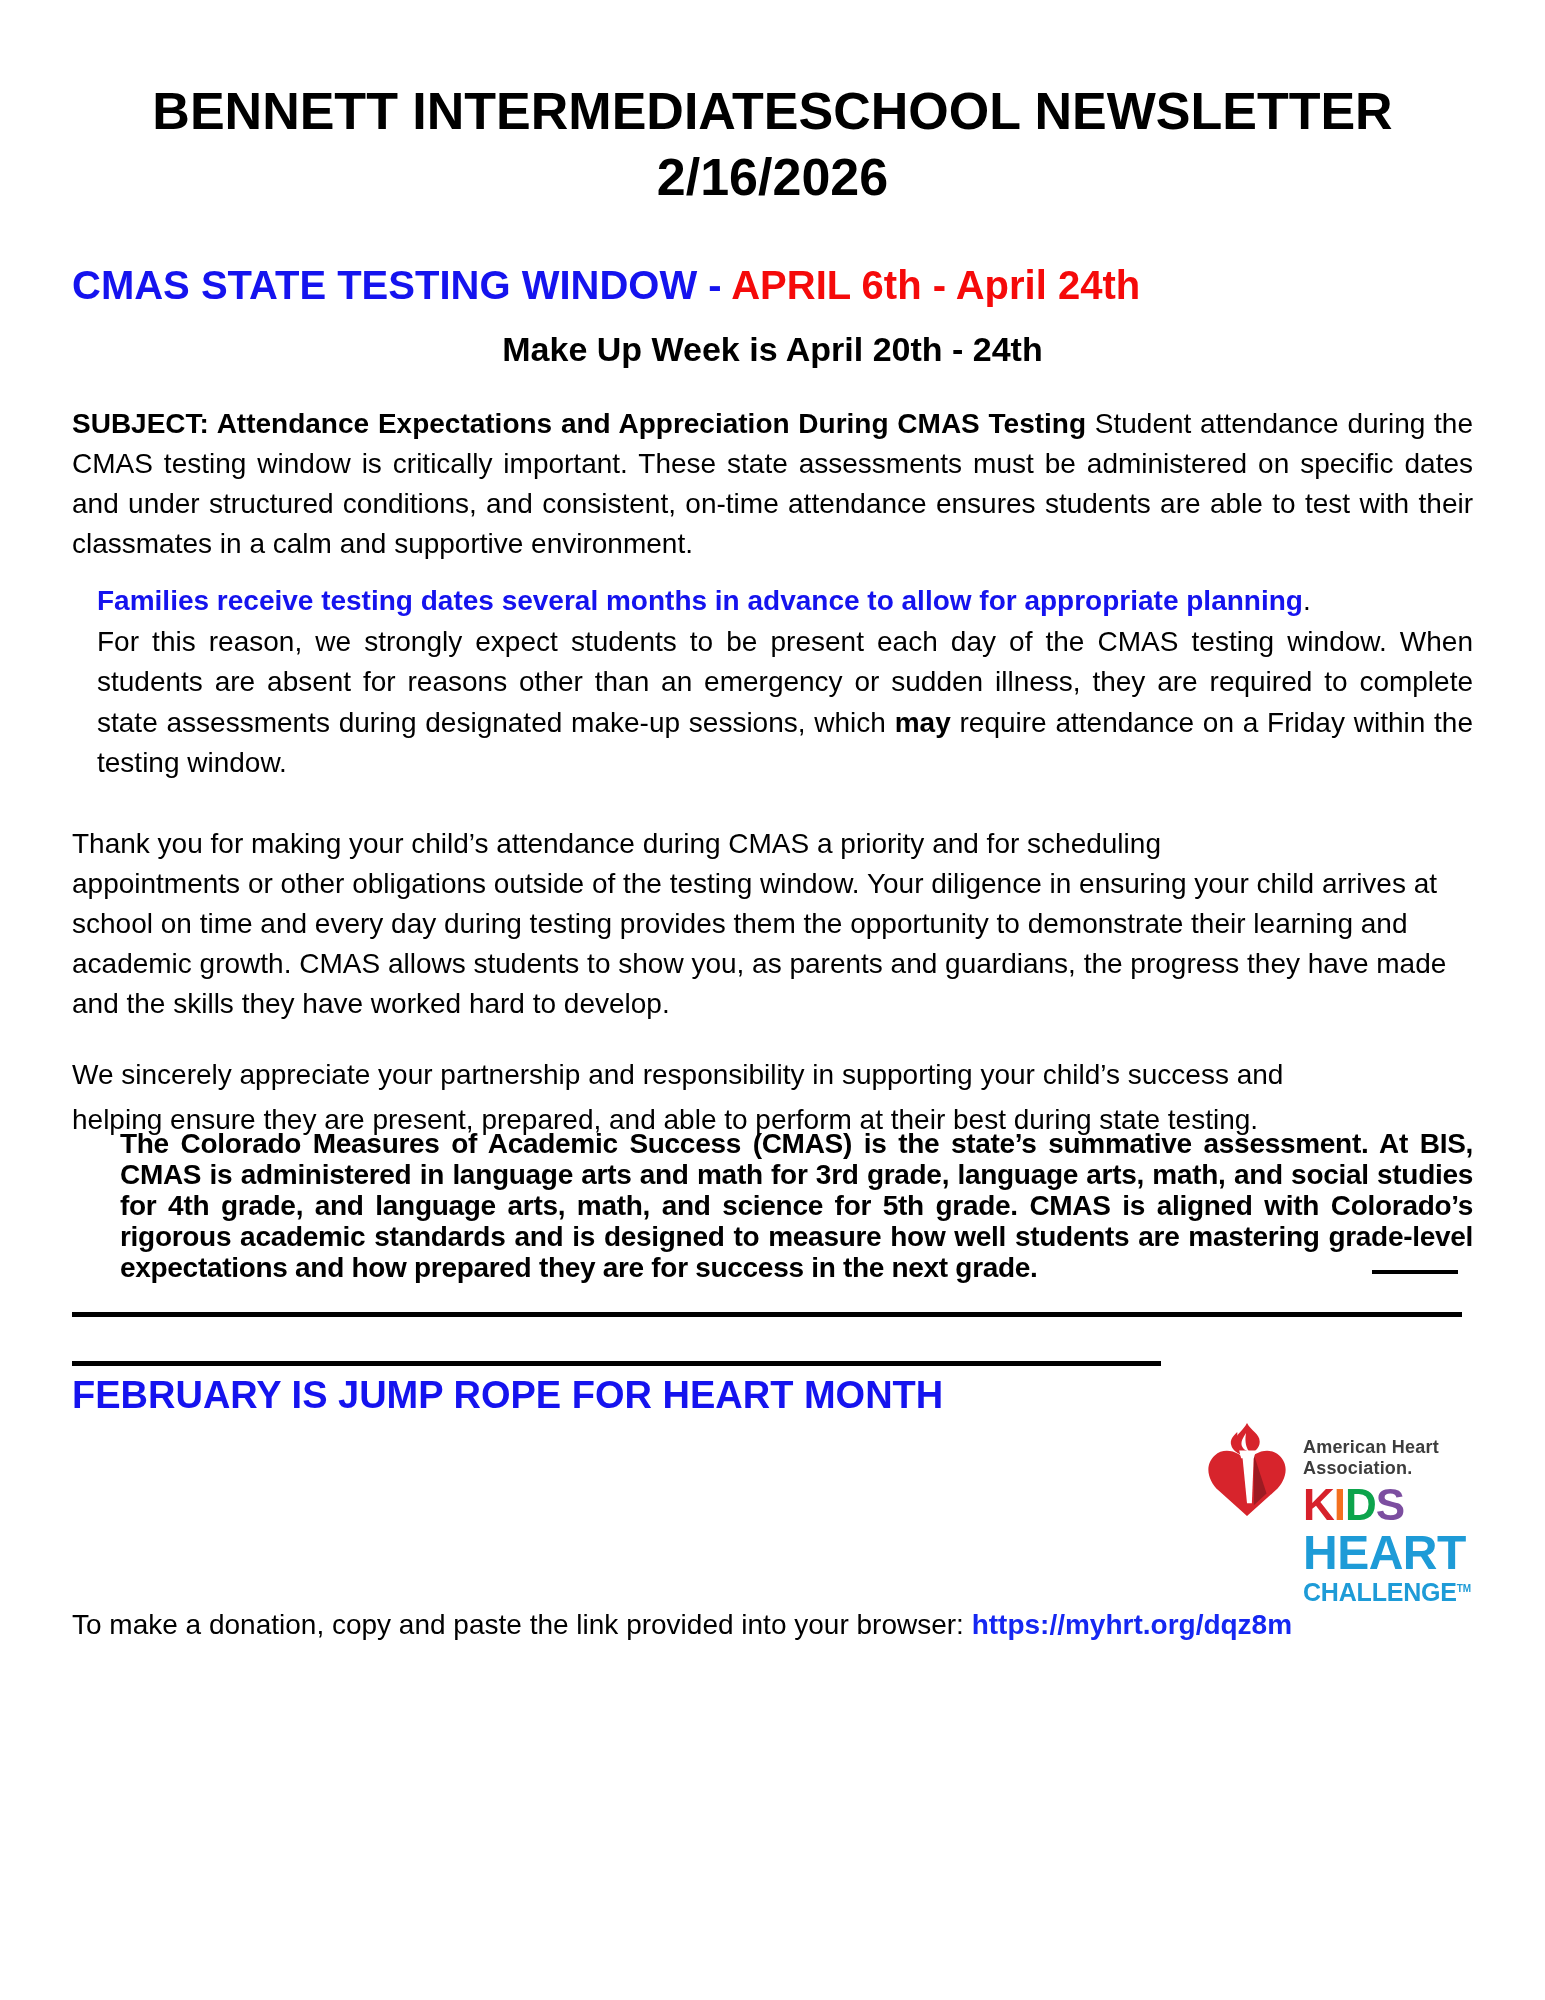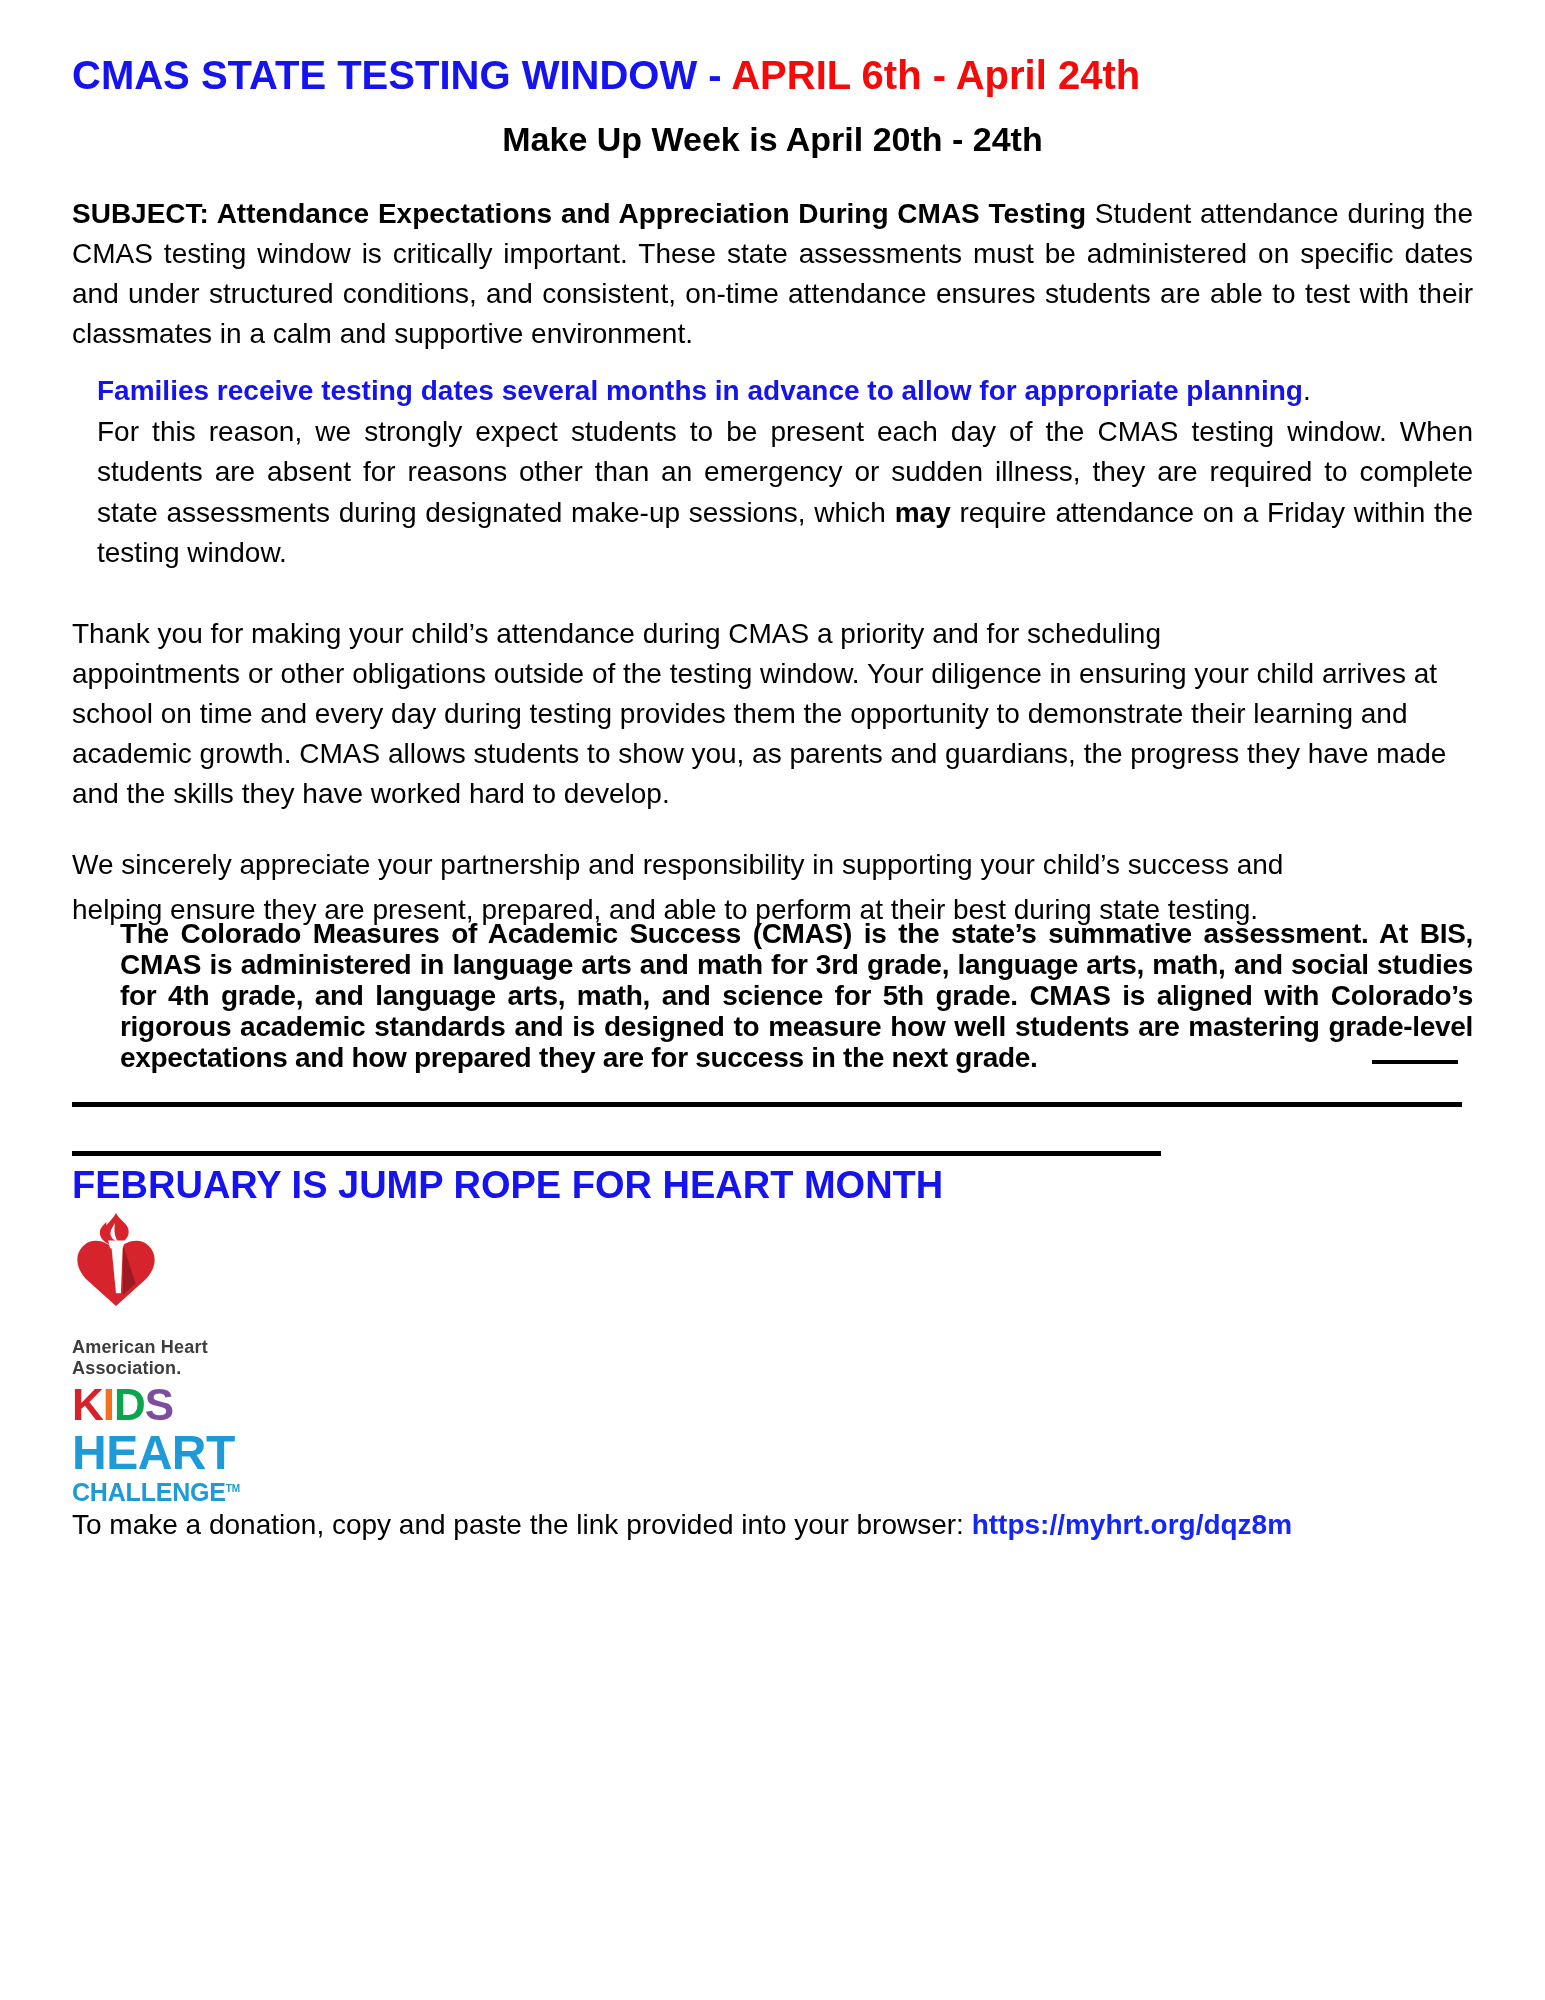--- a/index.html
+++ b/index.html
@@ -29,37 +29,41 @@
 
   .p5wrap{position:relative;margin-top:-14px;}
   #p5{font-weight:bold;line-height:31px;letter-spacing:-0.3px;margin-left:48px;}
   .rule{position:absolute;background:#000;}
   .rule-overline{top:142px;left:1300px;width:86px;height:4px;}
   .rule-full{top:184px;left:0;width:1390px;height:5px;}
   .rule-under{top:233px;left:0;width:1089px;height:5px;}
 
   .feb-heading{margin-top:90px;font-size:38px;font-weight:bold;color:#1513ee;line-height:44px;}
 
-  .logo{margin-top:6px;display:flex;justify-content:flex-end;align-items:flex-start;gap:12px;flex-direction:column;}
+  .logo{margin-top:6px;display:flex;justify-content:flex-end;align-items:flex-start;gap:12px;}
   .logo-text{width:170px;padding-top:14px;}
   .aha-name{font-size:18px;line-height:21px;font-weight:bold;color:#3d3d3d;letter-spacing:0.2px;}
   .kids-word{font-size:44px;line-height:52px;font-weight:bold;letter-spacing:-1px;}
   .heart-word{margin-top:2px;font-size:48px;line-height:40px;font-weight:bold;color:#1e9bd7;letter-spacing:-0.5px;}
   .challenge-word{margin-top:3px;font-size:25px;line-height:26px;font-weight:bold;color:#1e9bd7;letter-spacing:-0.2px;}
   .tm{font-size:10px;vertical-align:super;color:#1e9bd7;}
 
   .donation{margin-top:42px;font-size:29px;line-height:40px;}
   .link-text{color:#1527f2;font-weight:bold;}
 </style>
 </head>
 <body>
 
 <div class="page">
   <div class="content">
 
+    <div class="title-block">
+      <div>BENNETT INTERMEDIATESCHOOL NEWSLETTER</div>
+      <div>2/16/2026</div>
+    </div>
 
     <div class="testing-header">
       <span class="blue-text">CMAS STATE TESTING WINDOW - </span><span class="red-text">APRIL 6th - April 24th</span>
     </div>
 
     <div class="makeup-line">Make Up Week is April 20th - 24th</div>
 
     <p id="p1" class="body jstfy"><b>SUBJECT: Attendance Expectations and Appreciation During CMAS Testing</b><span> Student attendance during the CMAS testing window is critically important. These state assessments must be administered on specific dates and under structured conditions, and consistent, on-time attendance ensures students are able to test with their classmates in a calm and supportive environment.</span></p>
 
     <p id="p2" class="body jstfy"><b class="blue-text">Families receive testing dates several months in advance to allow for appropriate planning</b><span>.</span><br><span>For this reason, we strongly expect students to be present each day of the CMAS testing window. When students are absent for reasons other than an emergency or sudden illness, they are required to complete state assessments during designated make-up sessions, which </span><b>may</b><span> require attendance on a Friday within the testing window.</span></p>

